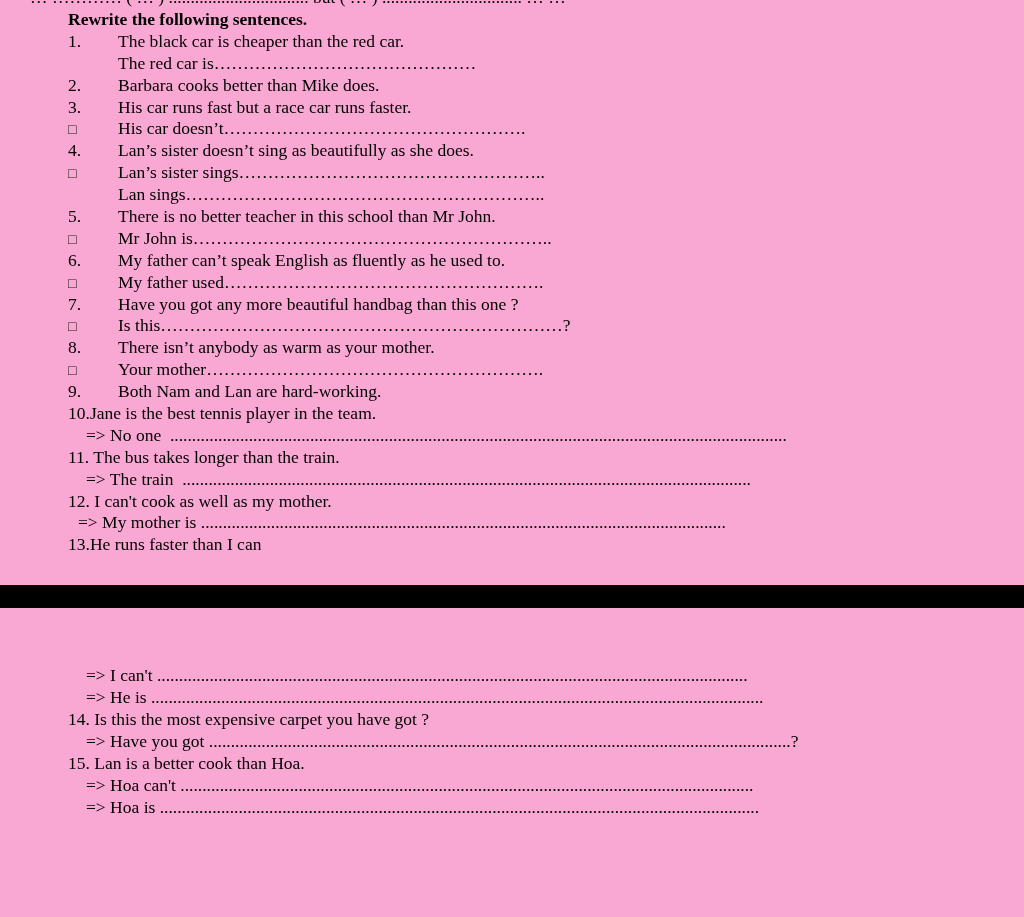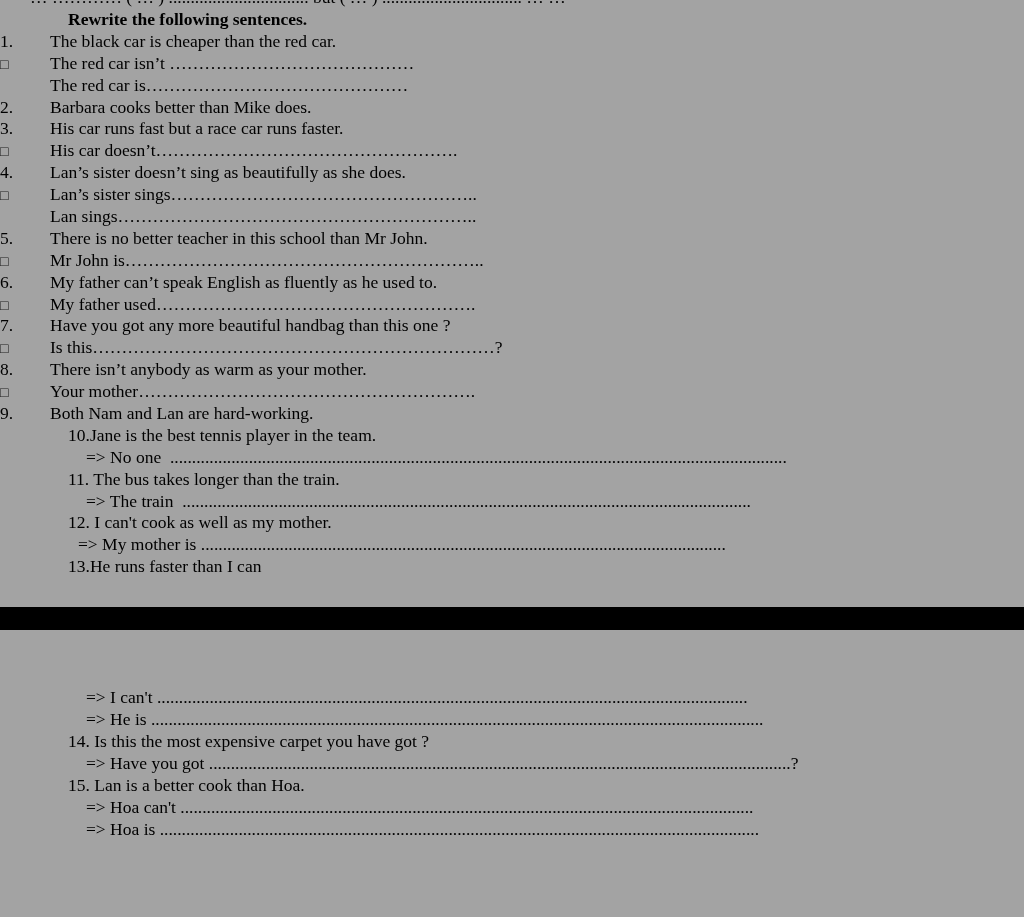--- a/index.html
+++ b/index.html
@@ -17,21 +17,21 @@
     height: 21.9px;
     line-height: 21.9px;
     white-space: pre;
     overflow: hidden;
   }
   .line .text { white-space: pre; }
   
   .h { padding-left: 68px; }
   .h .text { font-weight: bold; }
   
-  .n { }
+  .n { padding-left: 68px; }
   .n .marker { display: inline-block; width: 50px; }
   .marker.box { font-size: 14px; color: #1a1a1a; }
   
   .a { padding-left: 78px; }
   
   .b { padding-left: 86px; }
   
   .f { padding-left: 68px; }
   
   .clip { position: relative; height: 9px; overflow: hidden; }
@@ -41,26 +41,25 @@
     height: 23px;
     width: 1024px;
     background: #000000;
     margin-top: 29px;
   }
   .page2 { margin-top: 57px; }
 </style>
 </head>
 <body>
 
-<div class="page" style="background: #a3a3a3; color: rgb(0, 0, 0);">
+<div class="page" style="background: #f9a8d4; color: rgb(0, 0, 0);">
   <div>
       <div class="line clip"><span class="text">… ………… ( … ) ................................ but ( … ) ................................ … …</span></div>
       <div class="line h"><span class="text">Rewrite the following sentences.</span></div>
       <div class="line n"><span class="marker">1.</span><span class="text">The black car is cheaper than the red car.</span></div>
-      <div class="line n"><span class="marker box">□</span><span class="text">The red car isn’t ……………………………………</span></div>
       <div class="line n"><span class="marker"></span><span class="text">The red car is………………………………………</span></div>
       <div class="line n"><span class="marker">2.</span><span class="text">Barbara cooks better than Mike does.</span></div>
       <div class="line n"><span class="marker">3.</span><span class="text">His car runs fast but a race car runs faster.</span></div>
       <div class="line n"><span class="marker box">□</span><span class="text">His car doesn’t…………………………………………….</span></div>
       <div class="line n"><span class="marker">4.</span><span class="text">Lan’s sister doesn’t sing as beautifully as she does.</span></div>
       <div class="line n"><span class="marker box">□</span><span class="text">Lan’s sister sings……………………………………………..</span></div>
       <div class="line n"><span class="marker"></span><span class="text">Lan sings……………………………………………………..</span></div>
       <div class="line n"><span class="marker">5.</span><span class="text">There is no better teacher in this school than Mr John.</span></div>
       <div class="line n"><span class="marker box">□</span><span class="text">Mr John is……………………………………………………..</span></div>
       <div class="line n"><span class="marker">6.</span><span class="text">My father can’t speak English as fluently as he used to.</span></div>

